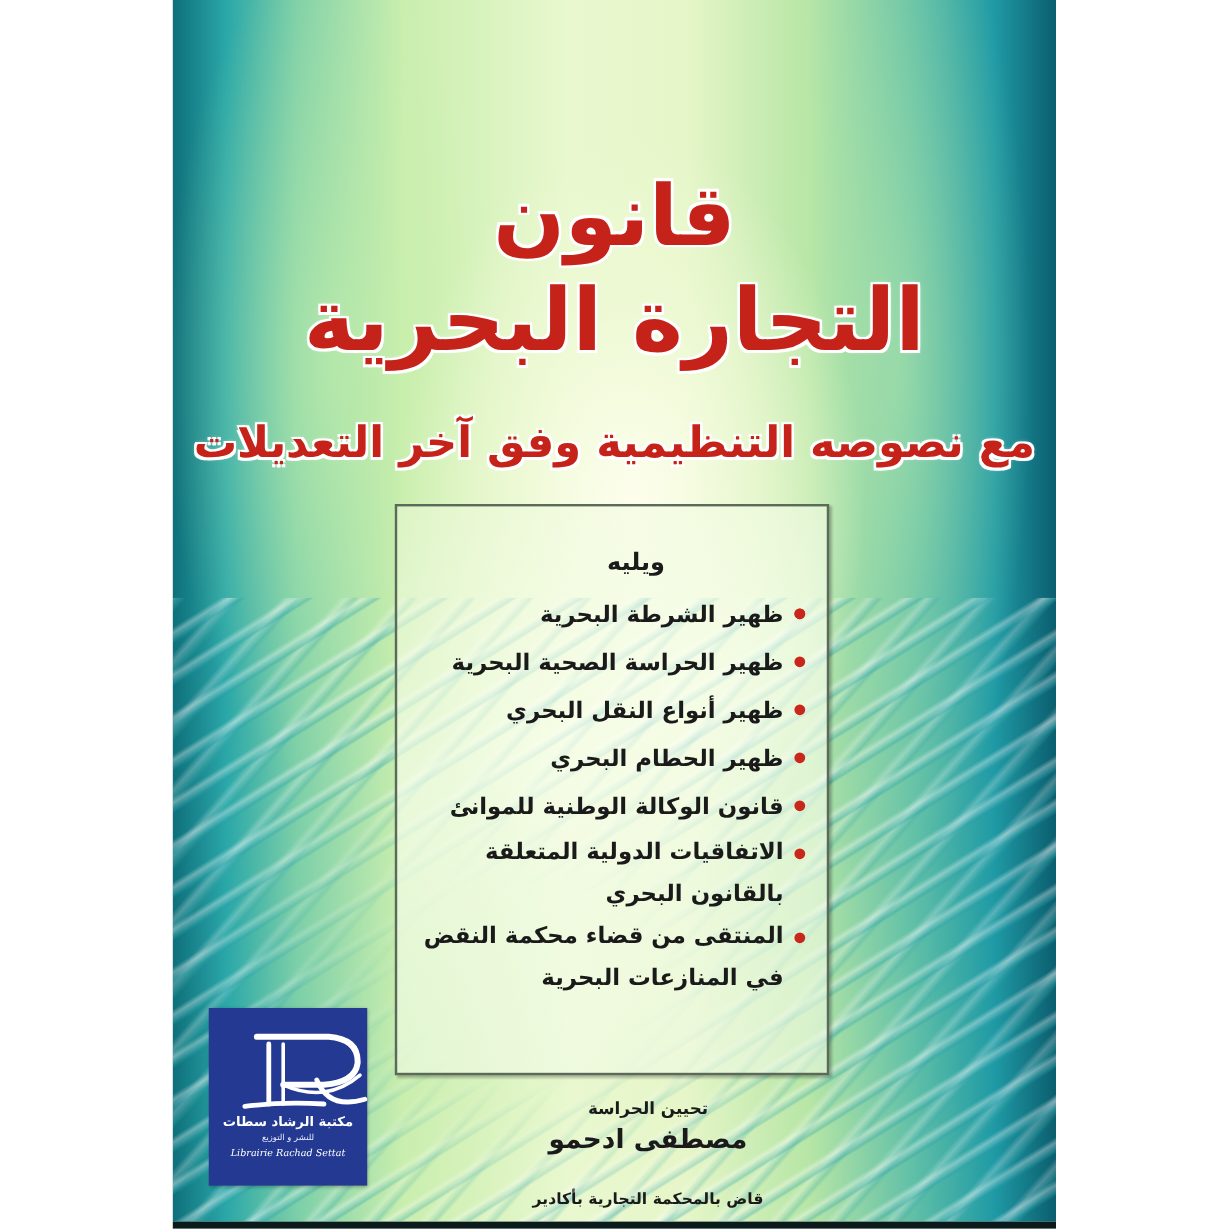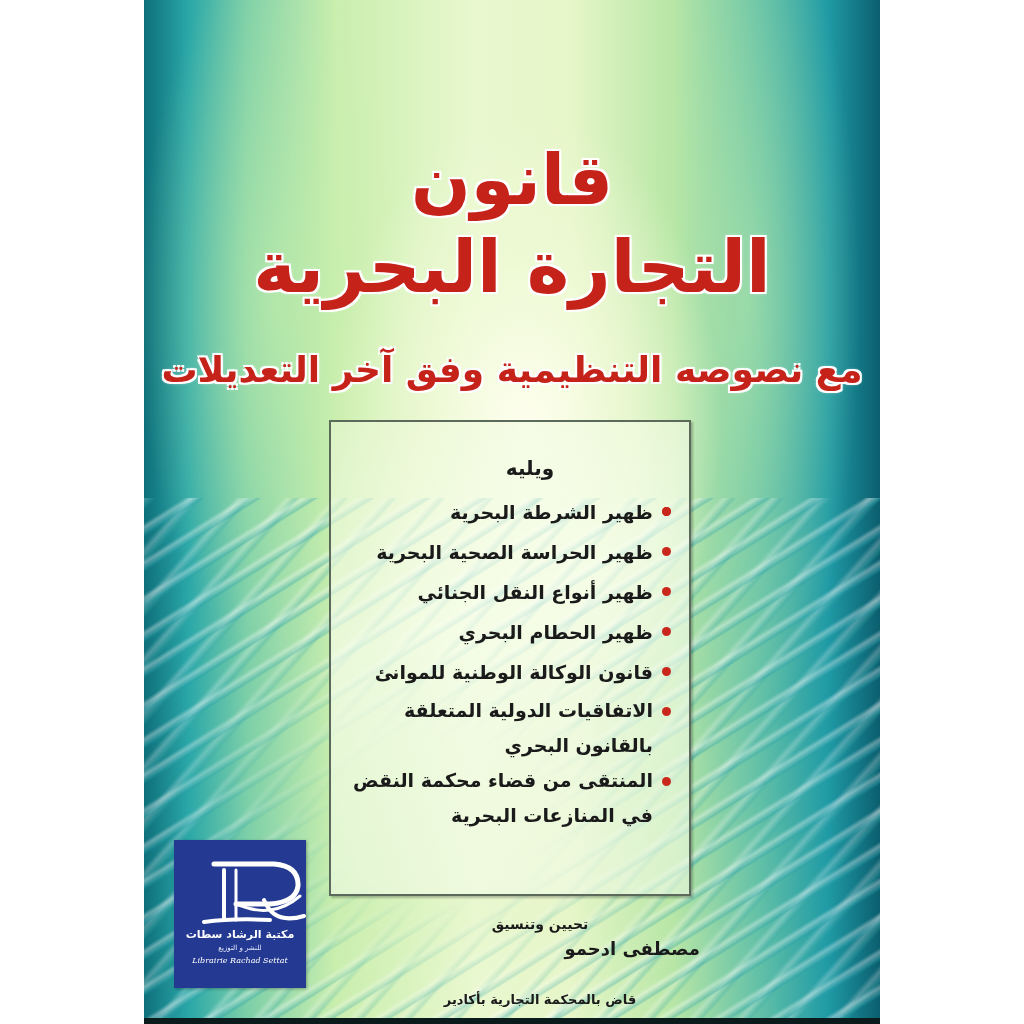--- a/index.html
+++ b/index.html
@@ -52,21 +52,21 @@
     .logo {
       position:absolute; left:30px; top:840px; width:132px; height:148px;
       background:#243a92; box-shadow:1px 1px 3px rgba(0,0,0,0.3);
     }
     .logo svg { position:absolute; left:0; top:0; }
     .logo-ar { position:absolute; top:88px; left:0; width:100%; text-align:center; color:#ffffff; font-size:11px; direction:rtl; font-weight:bold; }
     .logo-ar2 { position:absolute; top:104px; left:0; width:100%; text-align:center; color:#e8ecff; font-size:7px; direction:rtl; }
     .logo-fr { position:absolute; top:116px; left:0; width:100%; text-align:center; color:#ffffff; font-size:8px; font-family:"DejaVu Serif", serif; font-style:italic; }
     .credits { position:absolute; left:236px; width:320px; text-align:center; direction:rtl; color:#1a1a1a; font-weight:bold; }
     .c1 { top:916px; font-size:14px; }
-    .c2 { top:938px; font-size:18px;text-align:right; }
+    .c2 { top:938px; font-size:22px; }
     .c3 { top:992px; font-size:13px; }
   </style>
 </head>
 <body>
 
 <div class="cover">
   <div class="shard-layer"></div>
 
   <div class="title title-1">قانون</div>
   <div class="title title-2">التجارة البحرية</div>
@@ -81,21 +81,21 @@
       <li class="item">
         <span class="bullet"></span>
         <span>ظهير الشرطة البحرية</span>
       </li>
       <li class="item">
         <span class="bullet"></span>
         <span>ظهير الحراسة الصحية البحرية</span>
       </li>
       <li class="item">
         <span class="bullet"></span>
-        <span>ظهير أنواع النقل الجنائي</span>
+        <span>ظهير أنواع النقل البحري</span>
       </li>
       <li class="item">
         <span class="bullet"></span>
         <span>ظهير الحطام البحري</span>
       </li>
       <li class="item">
         <span class="bullet"></span>
         <span>قانون الوكالة الوطنية للموانئ</span>
       </li>
       <li class="item two-line">
@@ -118,16 +118,16 @@
       <path d="M50 30 L50 80" stroke="#ffffff" stroke-width="4" stroke-linecap="round"></path>
       <path d="M62 30 L62 80" stroke="#ffffff" stroke-width="3" stroke-linecap="round"></path>
       <path d="M30 82 Q60 78 96 80" fill="none" stroke="#ffffff" stroke-width="4" stroke-linecap="round"></path>
       <path d="M90 60 Q100 85 130 76" fill="none" stroke="#ffffff" stroke-width="4" stroke-linecap="round"></path>
     </svg>
     <div class="logo-ar">مكتبة الرشاد سطات</div>
     <div class="logo-ar2">للنشر و التوزيع</div>
     <div class="logo-fr">Librairie Rachad Settat</div>
   </div>
 
-  <div class="credits c1">تحيين وتنسيق</div>
+  <div class="credits c1">تحيين الحراسة</div>
   <div class="credits c2">مصطفى ادحمو</div>
   <div class="credits c3">قاض بالمحكمة التجارية بأكادير</div>
 </div>
 
 </body></html>

